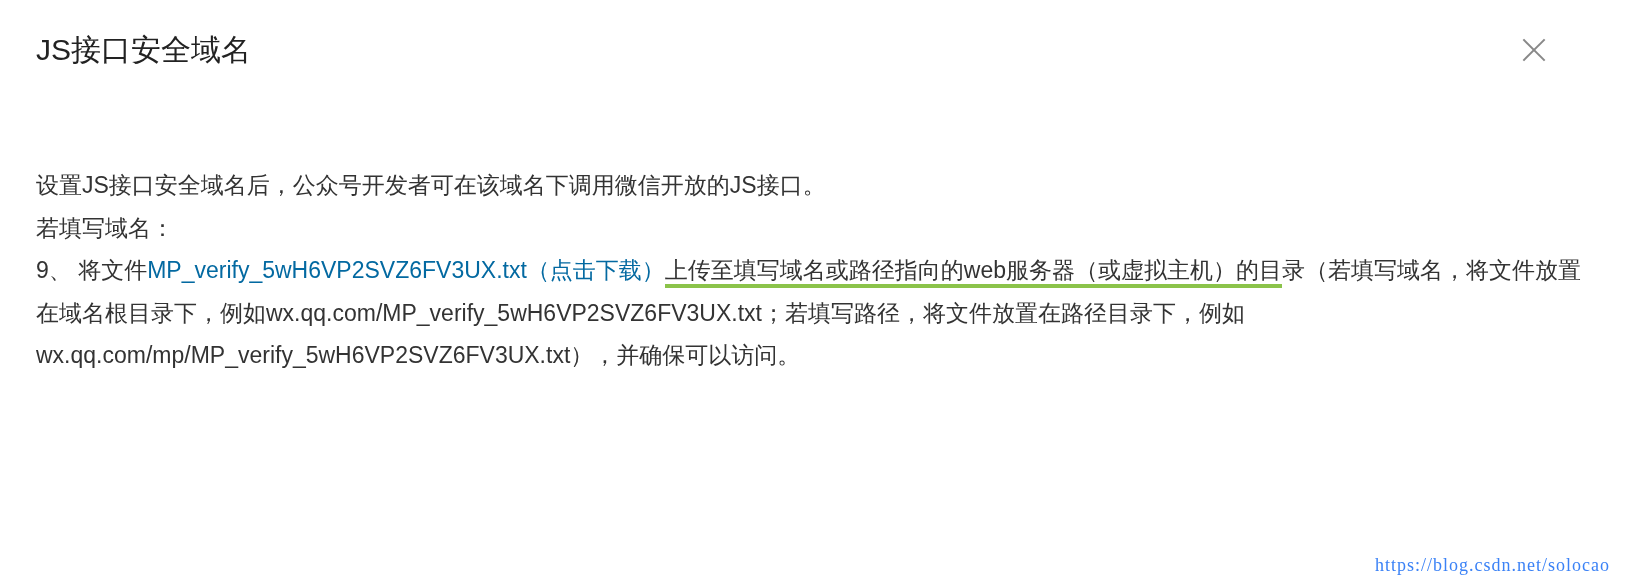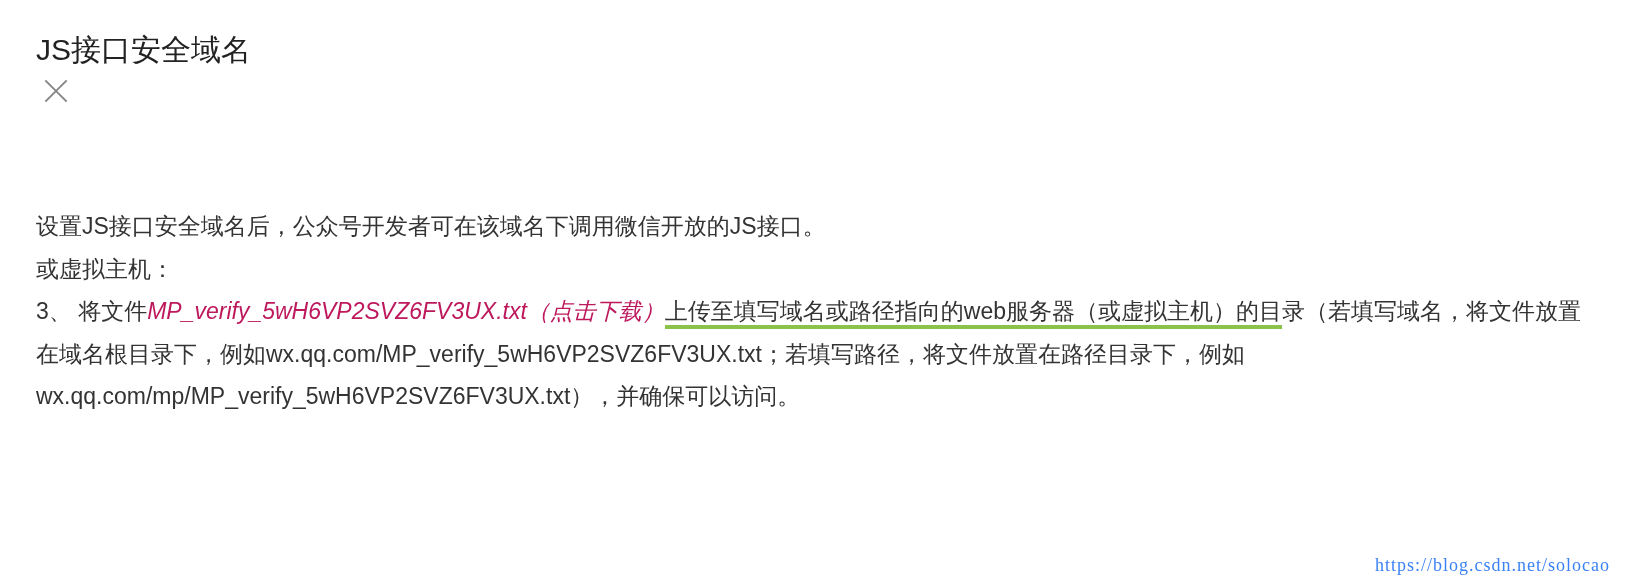--- a/index.html
+++ b/index.html
@@ -16,21 +16,20 @@
     }
     .dialog {
       padding: 30px 36px;
       position: relative;
     }
     .header {
       display: flex;
       justify-content: space-between;
       align-items: flex-start;
       margin-bottom: 90px;
-      flex-direction: column;
     }
     .title {
       font-size: 30px;
       color: #222;
       font-weight: 400;
     }
     .close-icon {
       cursor: pointer;
       color: #888;
       padding: 4px;
@@ -43,23 +42,22 @@
     .content {
       font-size: 23px;
       line-height: 1.85;
       color: #333;
       margin-top: 24px;
     }
     .content p {
       margin: 0;
     }
     .link {
-      color: #be185d;
+      color: #0369a1;
       cursor: pointer;
-      font-style: italic;
     }
     .highlight {
       border-bottom: 4px solid #8BC34A;
       padding-bottom: 1px;
     }
     .count {
       color: #E64340;
     }
     .watermark {
       position: absolute;
@@ -80,20 +78,20 @@
     <div class="close-icon">
       <svg viewBox="0 0 24 24" fill="none" stroke="currentColor" stroke-width="1.5">
         <line x1="4" y1="4" x2="20" y2="20"></line>
         <line x1="20" y1="4" x2="4" y2="20"></line>
       </svg>
     </div>
   </div>
 
   <div class="content">
     <p>设置JS接口安全域名后，公众号开发者可在该域名下调用微信开放的JS接口。</p>
-    <p>或虚拟主机：</p>
+    <p>若填写域名：</p>
     <p>
-      <span>3、 将文件</span><span class="link">MP_verify_5wH6VP2SVZ6FV3UX.txt（点击下载）</span><span class="highlight">上传至填写域名或路径指向的web服务器（或虚拟主机）的目</span><span>录（若填写域名，将文件放置在域名根目录下，例如wx.qq.com/MP_verify_5wH6VP2SVZ6FV3UX.txt；若填写路径，将文件放置在路径目录下，例如wx.qq.com/mp/MP_verify_5wH6VP2SVZ6FV3UX.txt），并确保可以访问。</span>
+      <span>9、 将文件</span><span class="link">MP_verify_5wH6VP2SVZ6FV3UX.txt（点击下载）</span><span class="highlight">上传至填写域名或路径指向的web服务器（或虚拟主机）的目</span><span>录（若填写域名，将文件放置在域名根目录下，例如wx.qq.com/MP_verify_5wH6VP2SVZ6FV3UX.txt；若填写路径，将文件放置在路径目录下，例如wx.qq.com/mp/MP_verify_5wH6VP2SVZ6FV3UX.txt），并确保可以访问。</span>
     </p>
   </div>
 </div>
 
 <div class="watermark">https://blog.csdn.net/solocao</div>
 
 </body></html>

